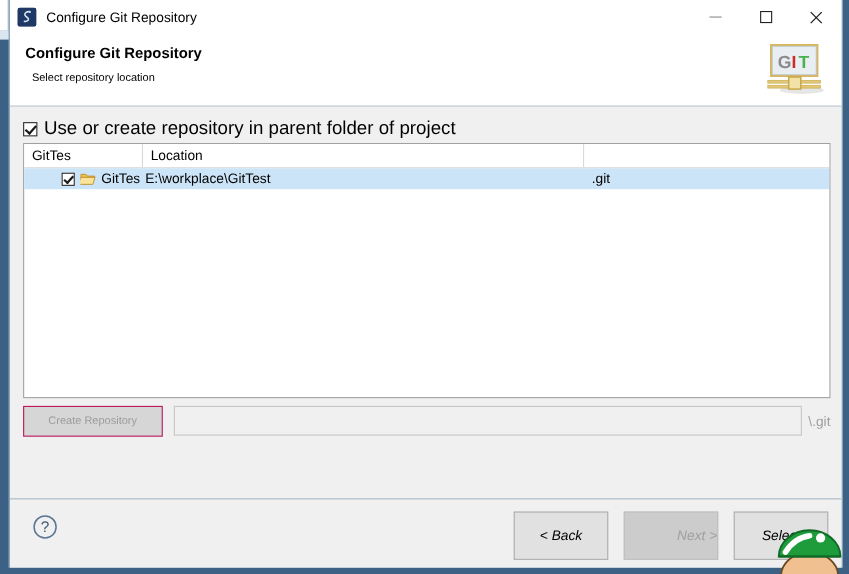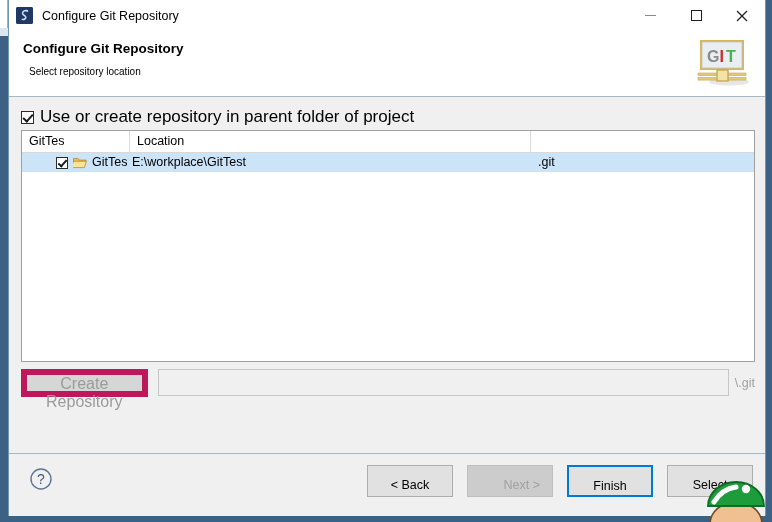--- a/index.html
+++ b/index.html
@@ -235,23 +235,23 @@
   .create-row {
     position: absolute;
     left: 12px; top: 272px;
     width: 734px; height: 27px;
     display: flex;
     align-items: center;
   }
   .btn-create {
     width: 128px; height: 28px;
     background: #d6d6d6;
-    border: 6px solid #be185d;
-    box-sizing: border-box;
-    font-size: 16px;
+    border: 1px solid #be185d;
+    box-sizing: border-box;
+    font-size: 10px;
     color: #9b9b9b;
     font-family: "Liberation Sans", sans-serif;
     cursor: default;
     padding: 0;
   }
   .path-field {
     margin-left: 10px;
     width: 578px; height: 27px;
     background: #f0f0f0;
     border: 1px solid #c6c6c6;
@@ -280,29 +280,30 @@
     left: 20px; top: 13px;
     cursor: default;
   }
   .footer-buttons {
     position: absolute;
     right: 12px; top: 11px;
     display: flex;
     gap: 14px;
   }
   .btn {
-    width: 86px; height: 32px;
+    width: 86px; height: 44px;
     font-size: 12.5px;
     font-family: "Liberation Sans", sans-serif;
     background: #e1e1e1;
     border: 1px solid #adadad;
     box-sizing: border-box;
     color: #000000;
     cursor: default;
-    padding: 12px;
+    padding: 0;
+    font-style: italic;
   }
   .btn.disabled {
     color: #a0a0a0;
     background: #cccccc;
     border-color: #bfbfbf;
     text-align: right;
   }
   .btn.default {
     border: 2px solid #0078d7;
     background: #e1e1e1;
@@ -414,21 +415,20 @@
 
     <div class="footer">
       <svg class="help-icon" width="24" height="24" viewBox="0 0 24 24">
         <circle cx="12" cy="12" r="10" fill="none" stroke="#5a7794" stroke-width="1.4"></circle>
         <text x="12" y="17" text-anchor="middle" font-family="'Liberation Sans',sans-serif" font-size="14" fill="#405b76">?</text>
       </svg>
 
       <div class="footer-buttons">
         <button class="btn">&lt; Back</button>
         <button class="btn disabled" disabled="">Next &gt;</button>
-        <button class="btn default">Finish</button>
         <button class="btn">Select</button>
       </div>
     </div>
 
   </div>
 
   <svg class="mascot" viewBox="0 0 88 56">
     <ellipse cx="44" cy="52" rx="26" ry="22" fill="#f0c090" stroke="#6b4a22" stroke-width="1.6"></ellipse>
     <path d="M16 34 a28 24 0 0 1 56 0 z" fill="#1e9c3c" stroke="#0f6b26" stroke-width="1.8"></path>
     <path d="M22 30 q8 -13 22 -15" stroke="#ffffff" stroke-width="5" fill="none" stroke-linecap="round"></path>

